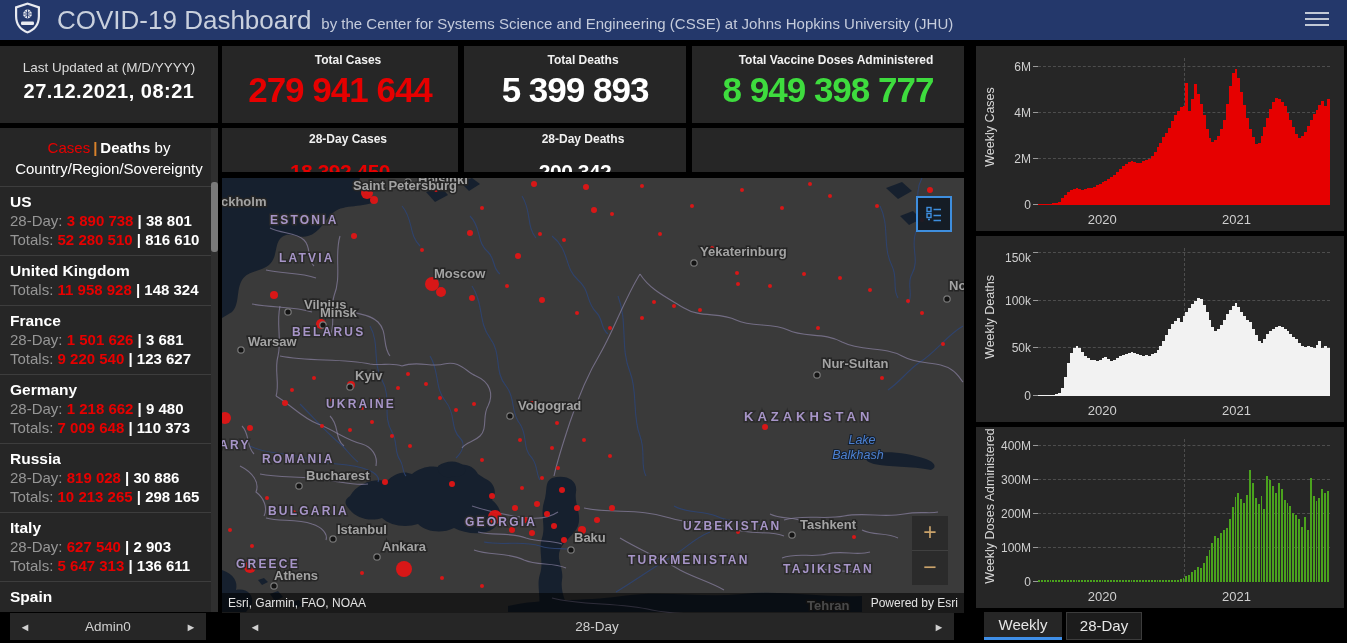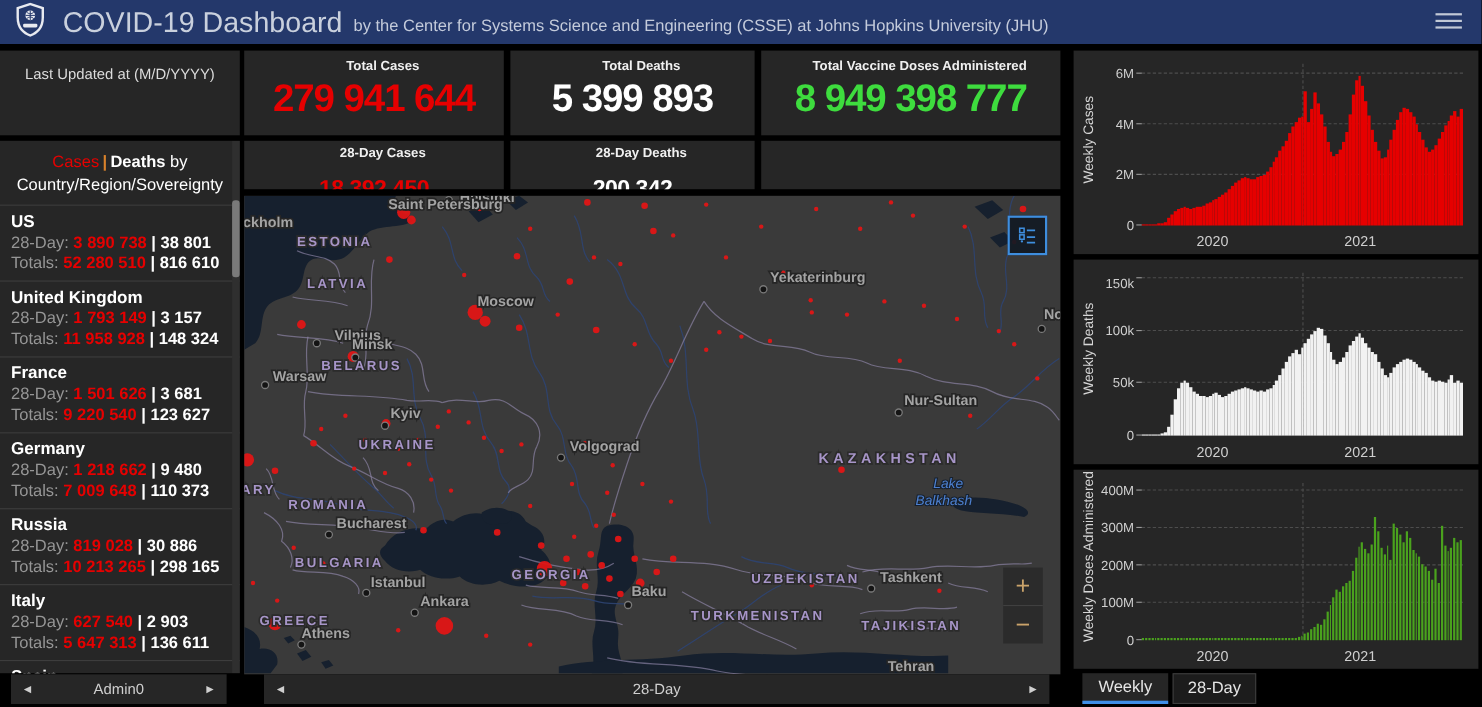--- a/index.html
+++ b/index.html
@@ -106,37 +106,37 @@
     <span id="subtitle">by the Center for Systems Science and Engineering (CSSE) at Johns Hopkins University (JHU)</span>
     <div id="hamburger">
         <div></div>
         <div></div>
         <div></div>
       </div>
   </div>
 
   <div class="panel" id="sb-updated">
     <div class="lbl">Last Updated at (M/D/YYYY)</div>
+    <div class="val">27.12.2021, 08:21</div>
   </div>
 
   <div class="panel" id="sb-list">
     <div id="list-head">
       <span class="cases">Cases</span><span class="sep">|</span><span class="deaths">Deaths</span>
       <span>by</span><br>
       <span>Country/Region/Sovereignty</span>
     </div>
     <div id="country-list">
         <div class="country">
           <div class="name">US</div>
           <div><span class="glbl">28-Day: </span><span class="red">3 890 738</span><span class="wht"> | </span><span class="wht">38 801</span></div>
           <div><span class="glbl">Totals: </span><span class="red">52 280 510</span><span class="wht"> | </span><span class="wht">816 610</span></div>
         </div>
         <div class="country">
           <div class="name">United Kingdom</div>
-          <div><span class="glbl">28-Day: </span><span class="red">1 793 149</span><span class="wht"> | </span><span class="wht">3 157</span></div>
           <div><span class="glbl">Totals: </span><span class="red">11 958 928</span><span class="wht"> | </span><span class="wht">148 324</span></div>
         </div>
         <div class="country">
           <div class="name">France</div>
           <div><span class="glbl">28-Day: </span><span class="red">1 501 626</span><span class="wht"> | </span><span class="wht">3 681</span></div>
           <div><span class="glbl">Totals: </span><span class="red">9 220 540</span><span class="wht"> | </span><span class="wht">123 627</span></div>
         </div>
         <div class="country">
           <div class="name">Germany</div>
           <div><span class="glbl">28-Day: </span><span class="red">1 218 662</span><span class="wht"> | </span><span class="wht">9 480</span></div>
@@ -428,20 +428,24 @@
         <rect x="3" y="9.5" width="4" height="4" fill="none" stroke="#3e8ede" stroke-width="1.4"></rect>
         <path d="M4,15.5 h2 M5,14.5 v2" stroke="#3e8ede" stroke-width="1.2"></path>
         <path d="M9.5,5.5 H17 M9.5,11.5 H17 M9.5,16.5 H17" stroke="#3e8ede" stroke-width="1.6"></path>
       </svg>
     </div>
     <div id="zoomctl">
       <div class="zbtn">+</div>
       <div class="zdiv"></div>
       <div class="zbtn">−</div>
     </div>
+    <div id="attrib">
+      <span class="l">Esri, Garmin, FAO, NOAA</span>
+      <span class="r">Powered by Esri</span>
+    </div>
   </div>
 
   <div class="navbar" id="adminbar">
     <span class="arrow">◄</span>
     <span>Admin0</span>
     <span class="arrow">►</span>
   </div>
   <div class="navbar" id="timebar">
     <span class="arrow">◄</span>
     <span>28-Day</span>

